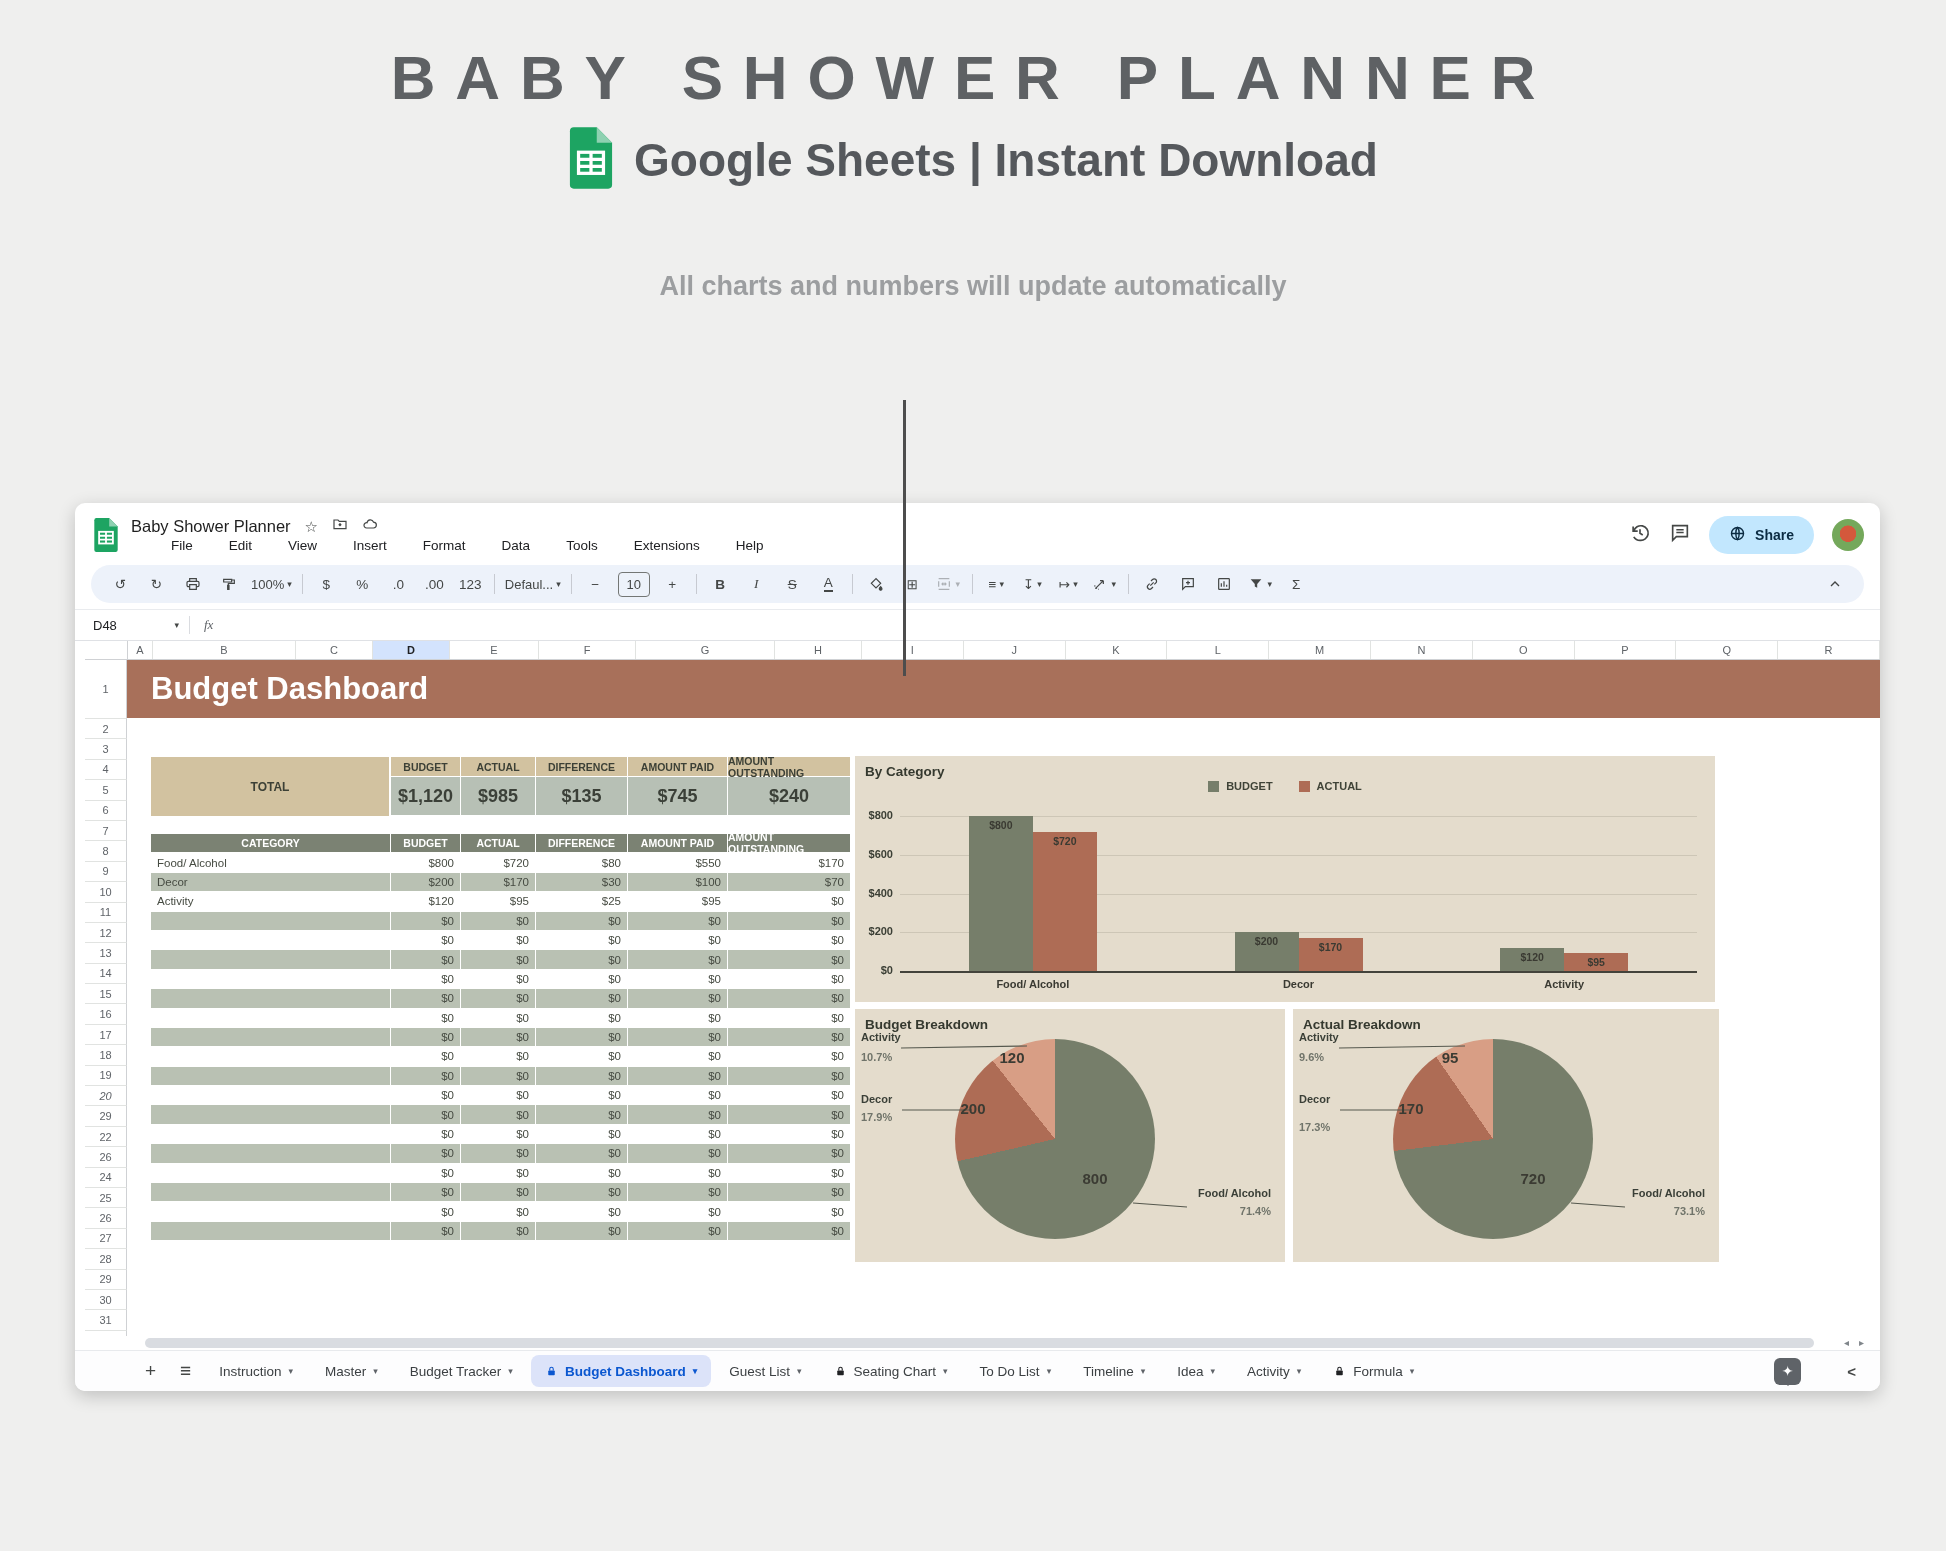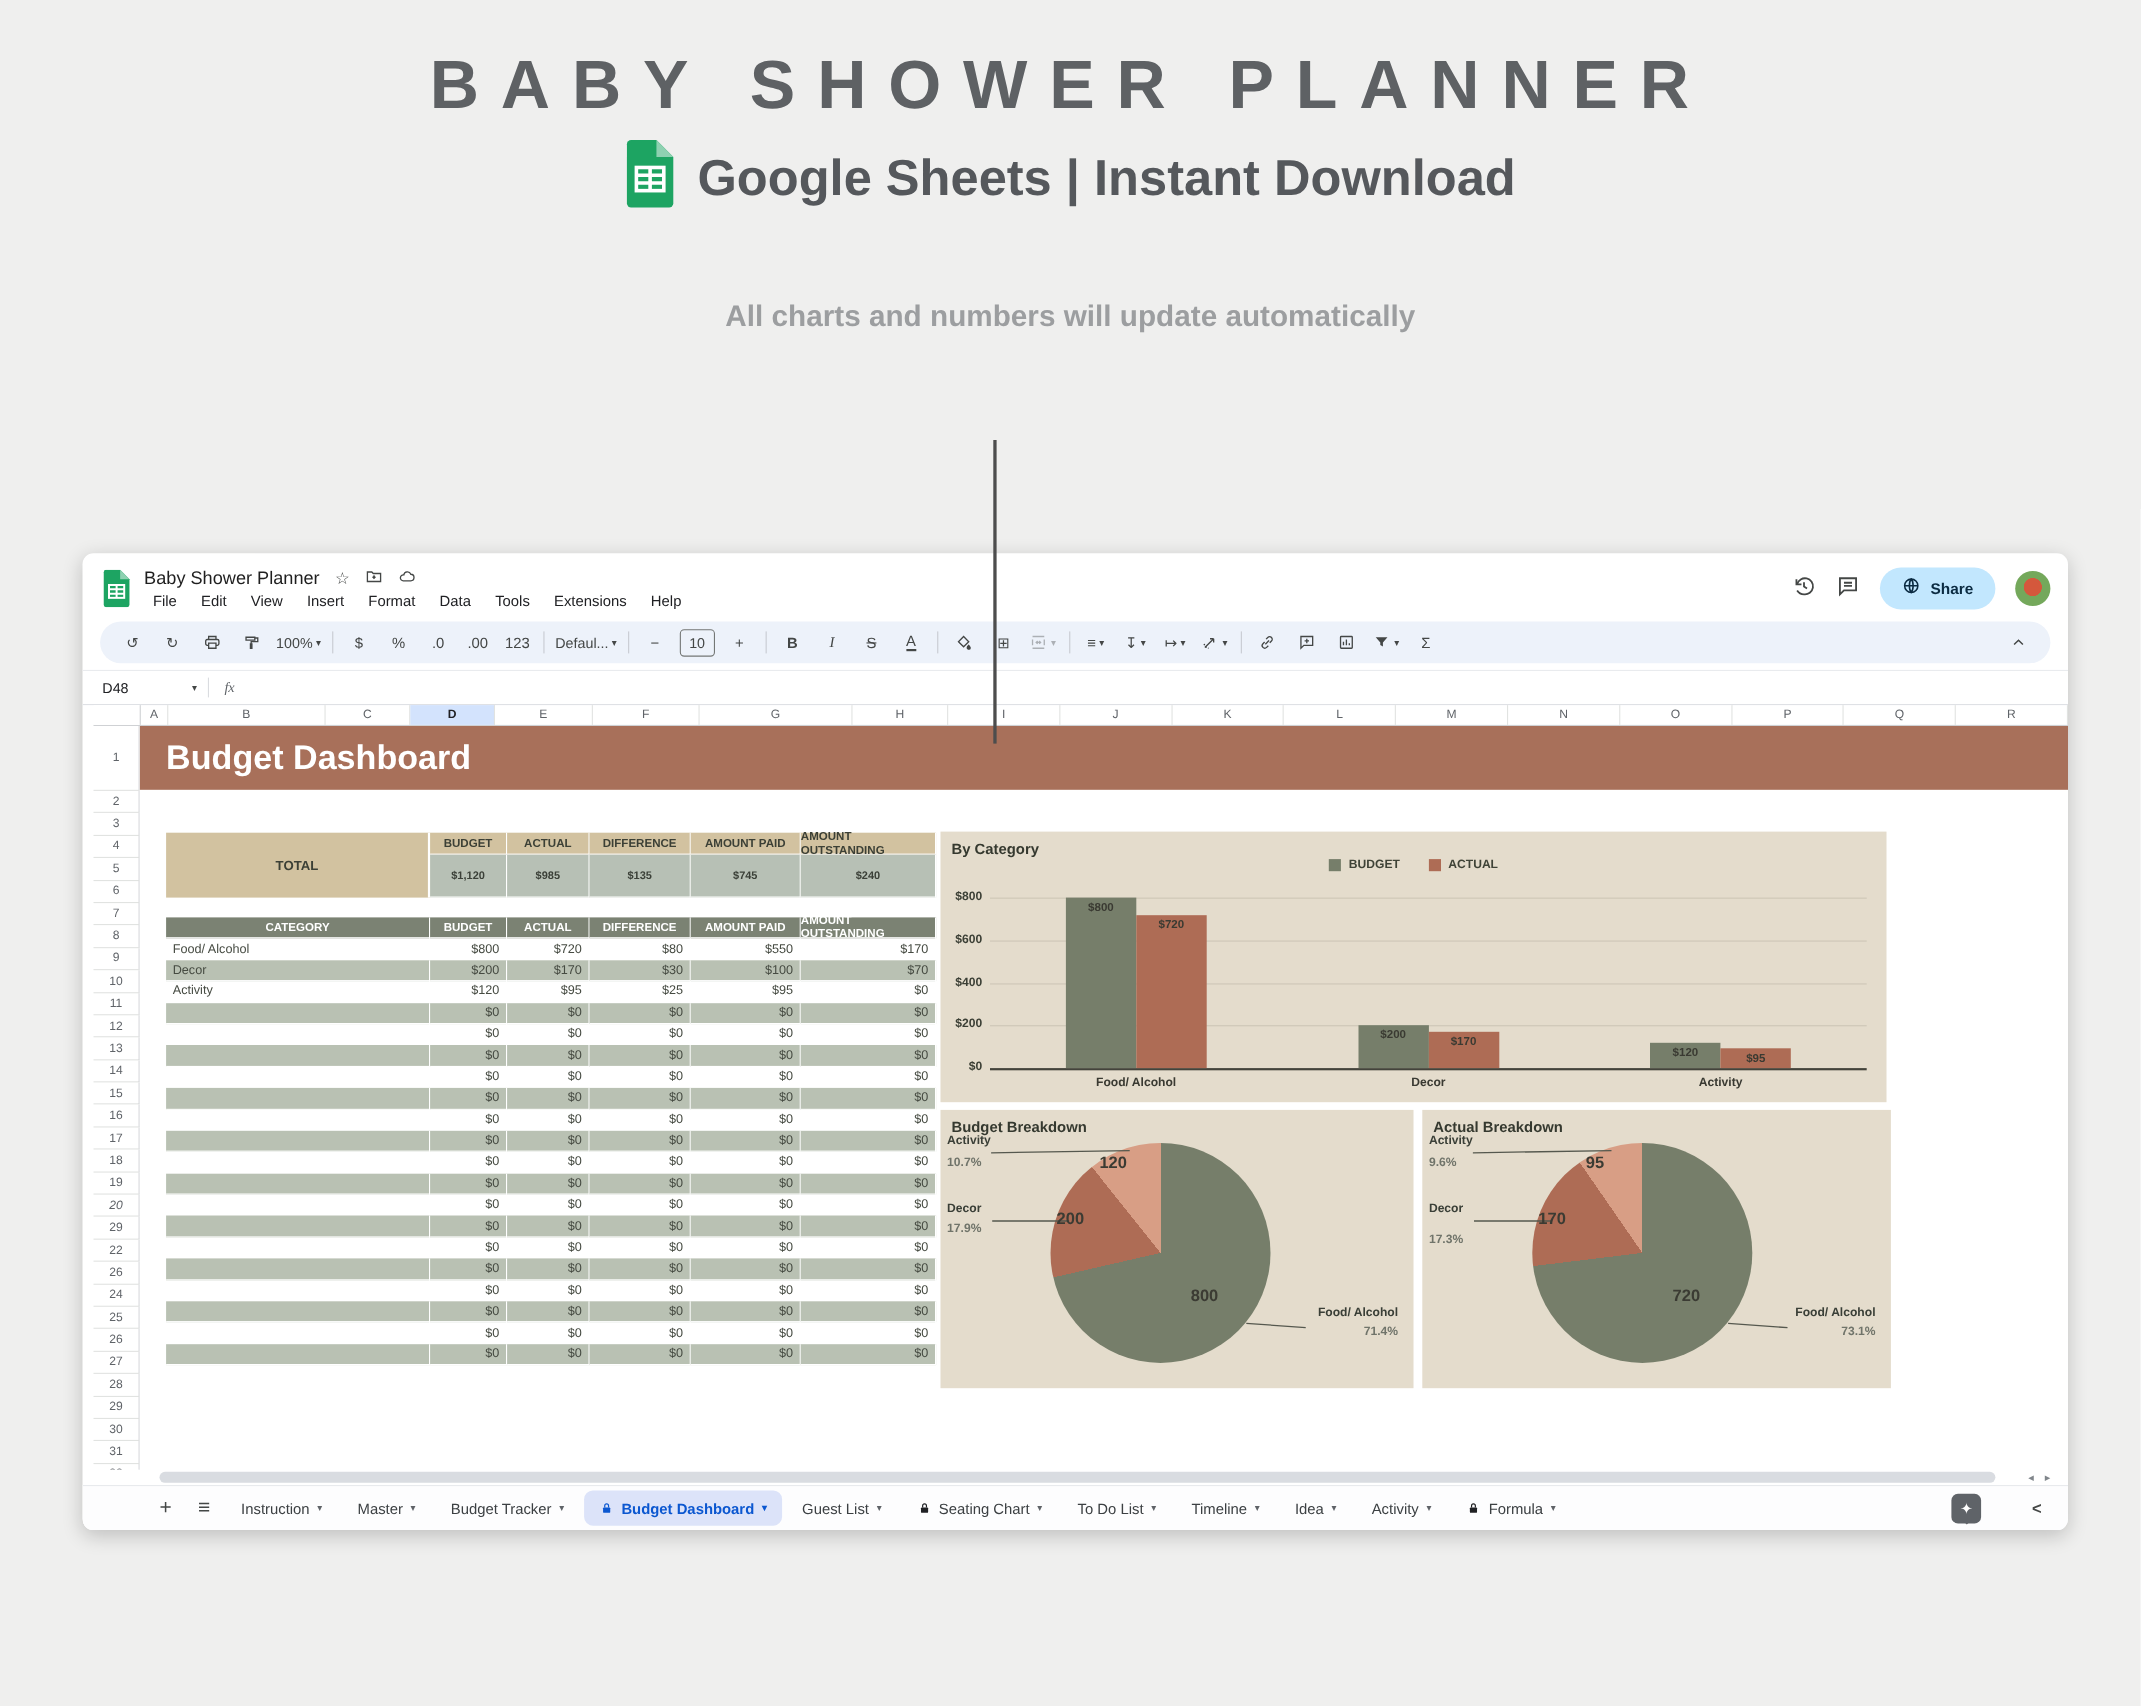--- a/index.html
+++ b/index.html
@@ -18,21 +18,21 @@
           box-shadow:0 5px 18px rgba(0,0,0,.20);display:flex;flex-direction:column;overflow:hidden;}
 
   
   .titlebar{height:56px;display:flex;align-items:center;padding:4px 16px 0 18px;flex:0 0 auto;}
   .doc-icon{width:26px;height:34px;flex:0 0 auto;}
   .tb-left{margin-left:12px;display:flex;flex-direction:column;gap:1px;}
   .doc-row{display:flex;align-items:center;gap:14px;}
   .doc-title{font-size:16.5px;color:#1f1f1f;font-weight:500;}
   .doc-row .mini{color:#444746;font-size:15px;line-height:1;}
   .doc-row svg{width:16px;height:16px;color:#444746;}
-  .menus{display:flex;gap:6px;}
+  .menus{display:flex;gap:20px;margin-left:32px;}
   .menu-item{font-size:13.5px;color:#202124;padding:1px 8px;border-radius:9px;cursor:default;}
   .tb-right{margin-left:auto;display:flex;align-items:center;gap:18px;}
   .tb-right svg{width:22px;height:22px;color:#444746;}
   .share-btn{height:38px;border-radius:19px;background:#c2e7fe;display:flex;align-items:center;gap:9px;padding:0 20px;}
   .share-btn svg{width:17px;height:17px;color:#0b2b42;}
   .share-btn .lbl{font-size:14px;font-weight:600;color:#0b2b42;}
   .avatar{width:32px;height:32px;border-radius:50%;background:radial-gradient(circle at 50% 46%, #d4583c 0 34%, #74a85b 36% 100%);}
 
   
   .toolbar-wrap{flex:0 0 auto;padding:2px 16px 6px 16px;}
@@ -76,21 +76,21 @@
 
   
   .total-table{position:absolute;left:24px;top:97px;width:700px;height:59px;display:flex;}
   .tt-left{width:240px;background:var(--tan);display:flex;align-items:center;justify-content:center;
            font-size:12px;font-weight:700;color:#3c4036;border-right:2px solid #fff;box-sizing:border-box;}
   .tt-right{flex:1;display:flex;flex-direction:column;}
   .tt-hrow{height:20px;display:flex;}
   .tt-vrow{flex:1;display:flex;}
   .tt-cell{display:flex;align-items:center;justify-content:center;border-right:1px solid #fff;border-bottom:1px solid #fff;box-sizing:border-box;}
   .tt-hrow .tt-cell{background:var(--tan);font-size:10.5px;font-weight:700;color:#3c4036;}
-  .tt-vrow .tt-cell{background:var(--cellGreen);font-size:10px;font-weight:700;color:#3b4038;}
+  .tt-vrow .tt-cell{background:var(--cellGreen);font-size:18px;font-weight:700;color:#3b4038;}
 
   
   .cat-table{position:absolute;left:24px;top:174px;width:700px;}
   .ct-row{display:flex;height:19.4px;}
   .ct-cell{display:flex;align-items:center;box-sizing:border-box;border-right:1px solid #fff;border-bottom:1px solid #fff;
            font-size:11.5px;color:#464b42;}
   .ct-head .ct-cell{background:var(--headGreen);color:#fff;font-weight:700;font-size:10.5px;justify-content:center;}
   .ct-row .num{justify-content:flex-end;padding-right:6px;}
   .ct-row .catname{padding-left:6px;}
   .ct-row.alt .ct-cell{background:var(--altRow);}

